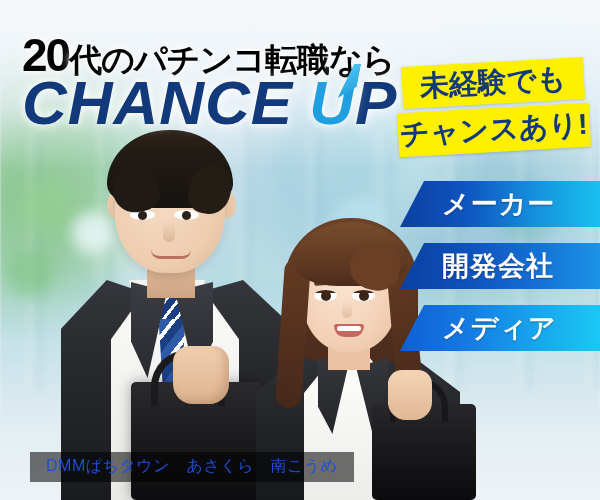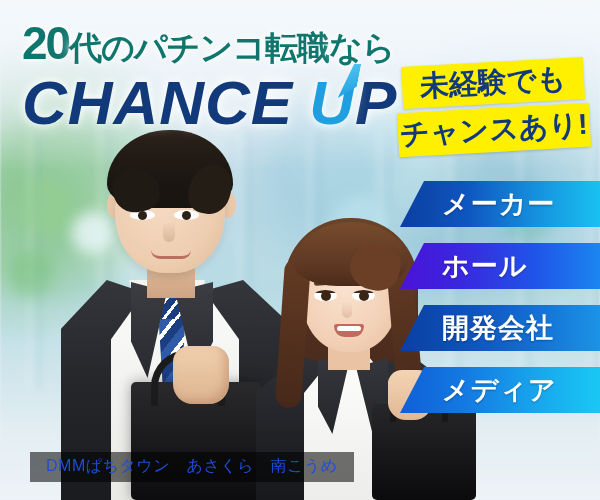--- a/index.html
+++ b/index.html
@@ -200,23 +200,23 @@
     border:6px solid #18181a; border-bottom:none; border-radius:34px 34px 0 0;
   }
   .w-hand{
     position:absolute; right:38px; bottom:80px; width:44px; height:50px;
     background:linear-gradient(180deg,#f4d4b5,#e0b894);
     border-radius:14px 14px 18px 18px;
   }
 
   
   .headline{
-    position:absolute; left:22px; top:20px;
+    position:absolute; left:22px; top:32px;
     font-size:38px; line-height:1; font-weight:700;
-    color:#0f766e;
+    color:#000000;
     letter-spacing:-1px;
     white-space:nowrap;
     text-shadow:0 0 7px rgba(255,255,255,.95), 0 0 14px rgba(255,255,255,.85), 0 0 3px rgba(255,255,255,1);
     z-index:6;
   }
   .headline .num{ font-size:46px; font-weight:800; letter-spacing:-2px; }
   .headline .sm{ font-size:33px; }
 
   
   .logo{
@@ -365,23 +365,20 @@
     <span>未経験でも</span>
   </div>
   <div class="badge badge-2">
     <span>チャンスあり!</span>
   </div>
 
   <div class="cats">
     <div class="cat cat-0">
       <span>メーカー</span>
     </div>
-    <div class="cat cat-1">
-      <span>ホール</span>
-    </div>
     <div class="cat cat-2">
       <span>開発会社</span>
     </div>
     <div class="cat cat-4">
       <span>メディア</span>
     </div>
   </div>
 
   <div class="credit">DMMぱちタウン　あさくら　南こうめ</div>
 

